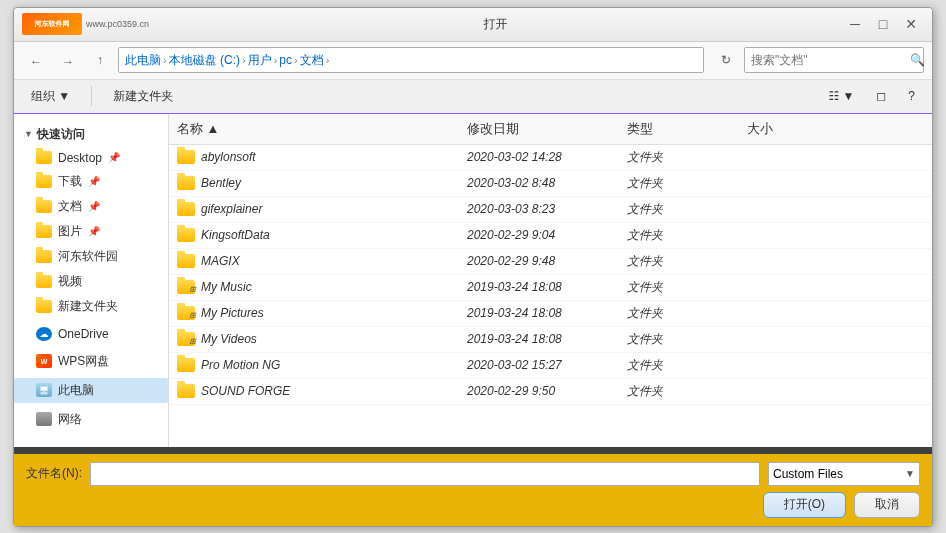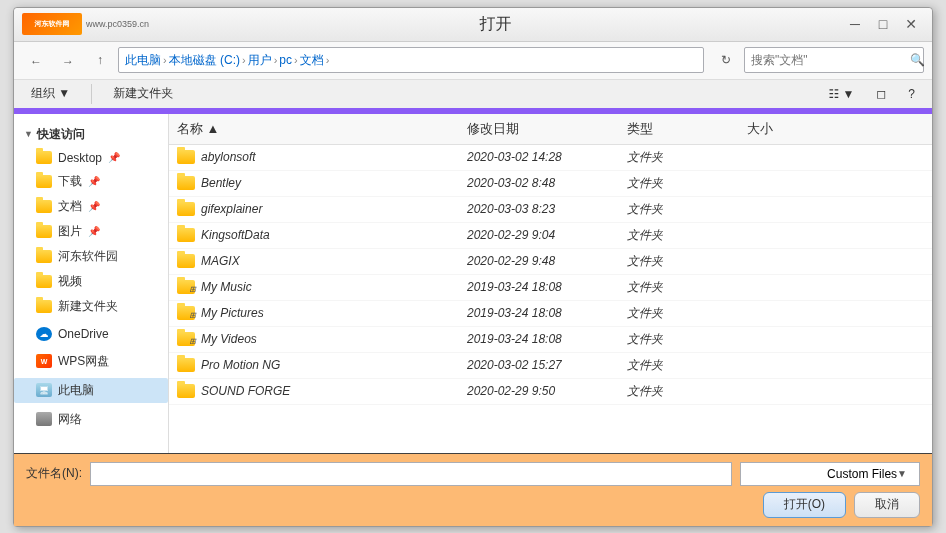--- a/index.html
+++ b/index.html
@@ -56,21 +56,21 @@
     }
 
     .logo-text {
       font-size: 9px;
       color: #666;
     }
 
     .title-bar-title {
       flex: 1;
       text-align: center;
-      font-size: 16px;
+      font-size: 12px;
       color: #333;
     }
 
     .title-bar-controls {
       display: flex;
       gap: 2px;
     }
 
     .title-btn {
       width: 26px;
@@ -163,21 +163,21 @@
       outline: none;
       font-size: 12px;
       color: #999;
       background: transparent;
     }
 
     
     .toolbar {
       height: 34px;
       background: #f0f0f0;
-      border-bottom: 6px solid #8b5cf6;
+      border-bottom: 1px solid #8b5cf6;
       display: flex;
       align-items: center;
       padding: 0 8px;
       gap: 8px;
     }
 
     .tool-btn {
       height: 24px;
       padding: 0 8px;
       border: 1px solid transparent;
@@ -413,22 +413,22 @@
       content: '⊞';
       position: absolute;
       bottom: 0;
       right: -1px;
       font-size: 8px;
       color: #555;
     }
 
     
     .bottom-bar {
-      border-top: 1px solid #404040;
-      background: #fdba74;
+      border-top: 7px solid #404040;
+      background: #eab308;
       padding: 8px 12px;
     }
 
     .filename-row {
       display: flex;
       align-items: center;
       gap: 8px;
       margin-bottom: 6px;
     }
 
@@ -442,29 +442,29 @@
       flex: 1;
       height: 24px;
       border: 1px solid #abadb3;
       background: white;
       padding: 0 6px;
       font-size: 12px;
       outline: none;
     }
 
     .filetype-select {
-      width: 180px;
+      width: 152px;
       height: 24px;
       border: 1px solid #abadb3;
       background: white;
       font-size: 12px;
-      padding: 0 12px;
-      display: flex;
-      align-items: center;
-      justify-content: flex-end;
+      padding: 0 4px;
+      display: flex;
+      align-items: center;
+      justify-content: space-between;
       cursor: pointer;
     }
 
     .button-row {
       display: flex;
       justify-content: flex-end;
       gap: 8px;
     }
 
     .dialog-btn {

